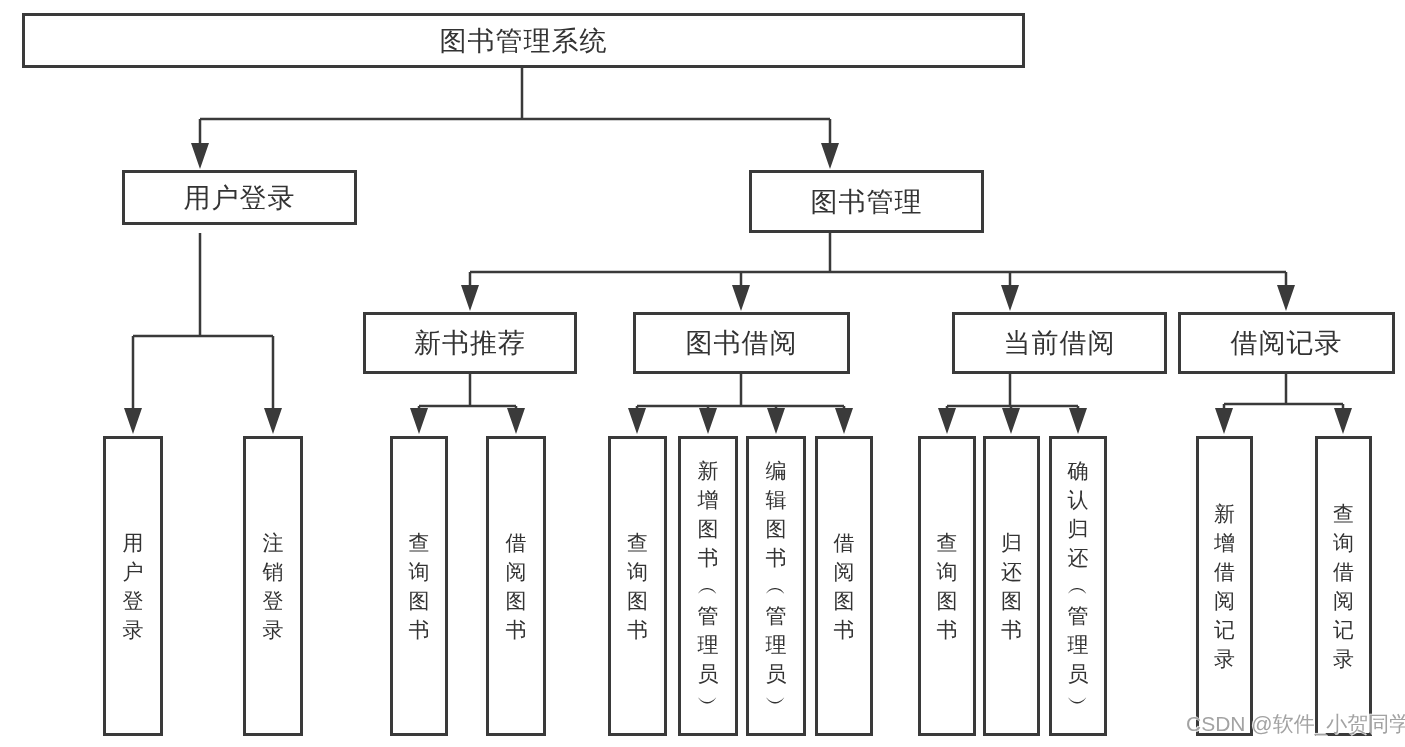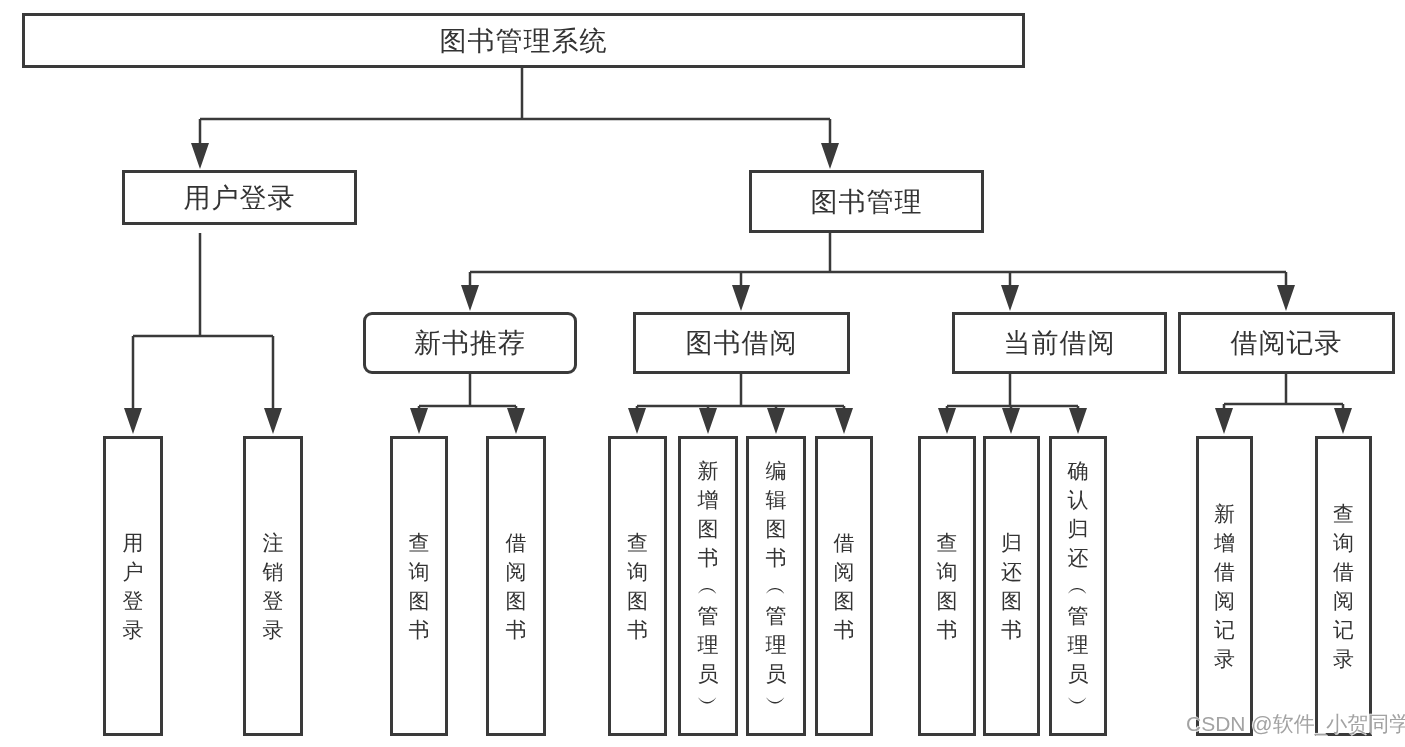--- a/index.html
+++ b/index.html
@@ -79,21 +79,21 @@
              M938 408 L956 408 L947 434 Z  M1002 408 L1020 408 L1011 434 Z
              M1069 408 L1087 408 L1078 434 Z  M1215 408 L1233 408 L1224 434 Z
              M1334 408 L1352 408 L1343 434 Z"></path>
   </svg>
 
   <div class="node" style="left:22px; top:13px; width:1003px; height:55px;">图书管理系统</div>
 
   <div class="node" style="left:82px; top:170px; width:235px; height:55px;margin-left:40px;">用户登录</div>
   <div class="node" style="left:749px; top:170px; width:235px; height:63px;">图书管理</div>
 
-  <div class="node" style="left:363px; top:312px; width:214px; height:62px;border-radius:9px;">新书推荐</div>
+  <div class="node" style="left:363px; top:312px; width:214px; height:62px;">新书推荐</div>
   <div class="node" style="left:633px; top:312px; width:217px; height:62px;">图书借阅</div>
   <div class="node" style="left:952px; top:312px; width:215px; height:62px;">当前借阅</div>
   <div class="node" style="left:1178px; top:312px; width:217px; height:62px;">借阅记录</div>
 
   <div class="node vtext" style="left:103px; top:436px; width:60px; height:300px;">
       <span class="vchar">用</span>
       <span class="vchar">户</span>
       <span class="vchar">登</span>
       <span class="vchar">录</span>
     </div>

